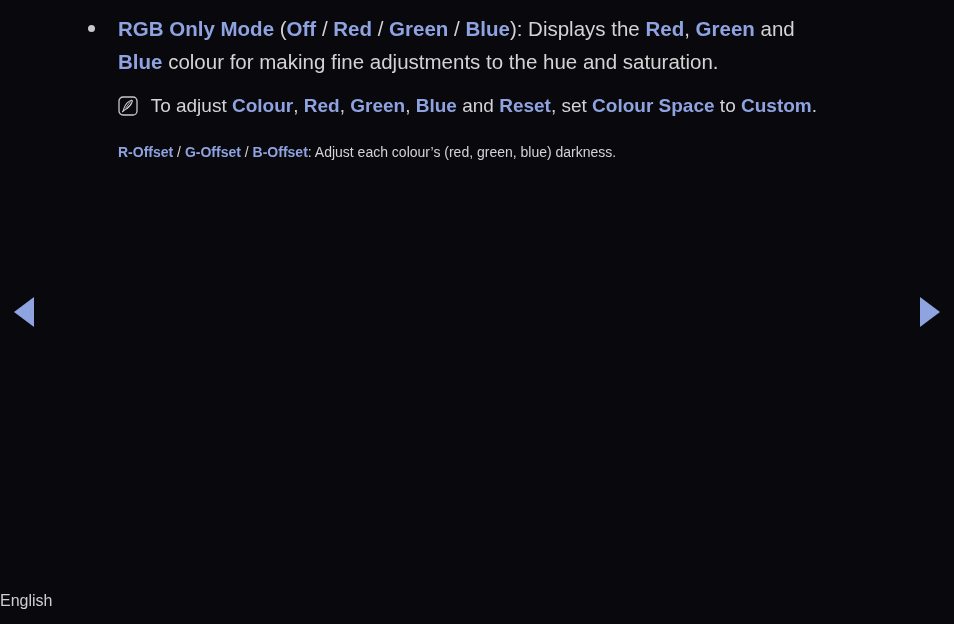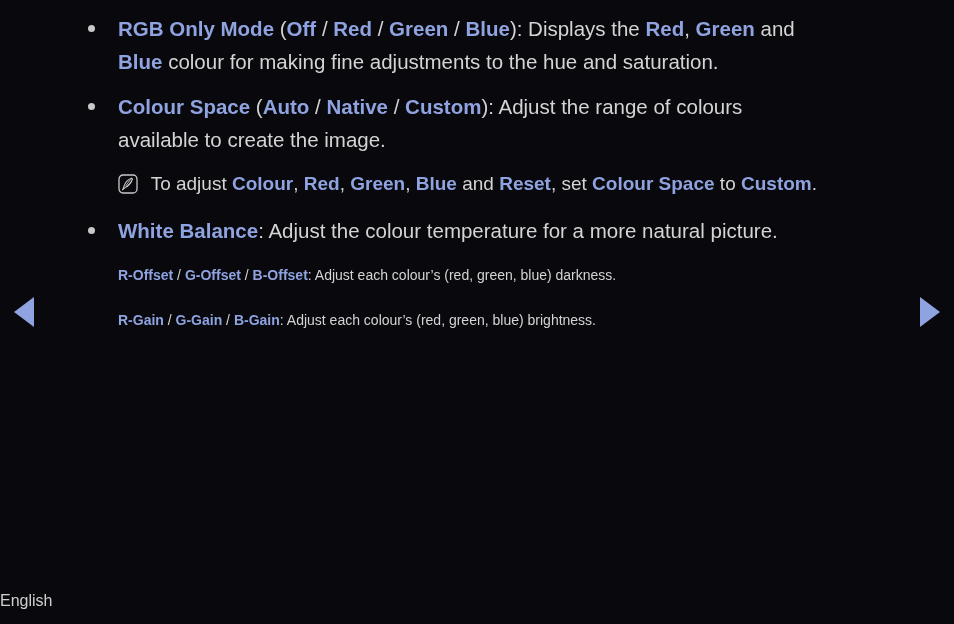--- a/index.html
+++ b/index.html
@@ -131,50 +131,39 @@
 
   <div class="nav-arrow nav-next"></div>
 
   <div class="content">
 
     <div class="bullet-item">
       <span class="bullet-dot"></span>
       <span class="hl">RGB Only Mode</span><span class="sep"> (</span><span class="hl">Off</span><span class="sep"> / </span><span class="hl">Red</span><span class="sep"> / </span><span class="hl">Green</span><span class="sep"> / </span><span class="hl">Blue</span><span class="body-txt">): Displays the </span><span class="hl">Red</span><span class="body-txt">, </span><span class="hl">Green</span><span class="body-txt"> and </span><span class="hl">Blue</span><span class="body-txt"> colour for making fine adjustments to the hue and saturation.</span>
     </div>
 
-    <div class="bullet-item">
-      <span class="bullet-dot"></span>
-      <span class="hl">Colour Space</span><span class="sep"> (</span><span class="hl">Auto</span><span class="sep"> / </span><span class="hl">Native</span><span class="sep"> / </span><span class="hl">Custom</span><span class="body-txt">): Adjust the range of colours available to create the image.</span>
-    </div>
 
     <div class="note-block">
       <div class="note-body">
         <span class="note-icon">
           <svg viewBox="0 0 20 20" width="20" height="20">
             <rect x="1" y="1" width="18" height="18" rx="4" ry="4" fill="none" stroke="#c9c9c9" stroke-width="1.3"></rect>
             <path d="M13.6 4.2 C10.5 5.2 7.2 8.6 6.0 12.2 L5.2 15.0 L7.3 13.6 C11.0 11.4 13.6 8.0 14.4 5.0 Z" fill="none" stroke="#c9c9c9" stroke-width="1.1"></path>
             <line x1="12.6" y1="5.4" x2="7.4" y2="12.4" stroke="#c9c9c9" stroke-width="0.9"></line>
             <line x1="13.6" y1="7.2" x2="9.0" y2="13.1" stroke="#c9c9c9" stroke-width="0.9"></line>
             <line x1="5.3" y1="14.9" x2="4.2" y2="16.0" stroke="#c9c9c9" stroke-width="1.1"></line>
           </svg>
         </span><span class="body-txt">To adjust </span><span class="hl">Colour</span><span class="body-txt">, </span><span class="hl">Red</span><span class="body-txt">, </span><span class="hl">Green</span><span class="body-txt">, </span><span class="hl">Blue</span><span class="body-txt"> and </span><span class="hl">Reset</span><span class="body-txt">, set </span><span class="hl">Colour Space</span><span class="body-txt"> to </span><span class="hl">Custom</span><span class="body-txt">.</span>
       </div>
     </div>
 
-    <div class="bullet-item">
-      <span class="bullet-dot"></span>
-      <span class="hl">White Balance</span><span class="body-txt">: Adjust the colour temperature for a more natural picture.</span>
-    </div>
 
     <div class="plain-para">
       <span class="hl">R-Offset</span><span class="sep"> / </span><span class="hl">G-Offset</span><span class="sep"> / </span><span class="hl">B-Offset</span><span class="body-txt">: Adjust each colour’s (red, green, blue) darkness.</span>
     </div>
 
-    <div class="plain-para">
-      <span class="hl">R-Gain</span><span class="sep"> / </span><span class="hl">G-Gain</span><span class="sep"> / </span><span class="hl">B-Gain</span><span class="body-txt">: Adjust each colour’s (red, green, blue) brightness.</span>
-    </div>
 
 
   </div>
 
   <div class="footer">English</div>
 
 </div>
 
 </body></html>

